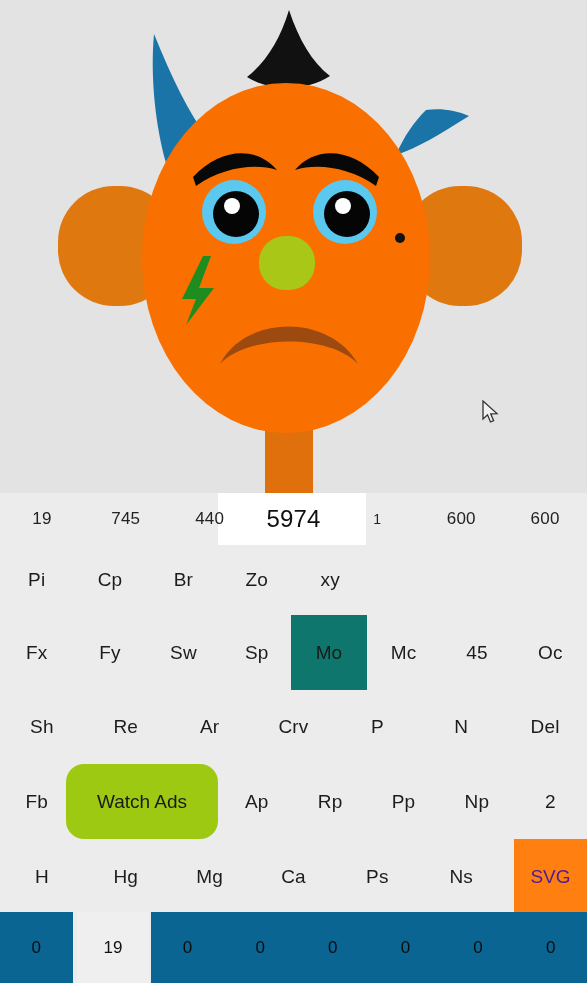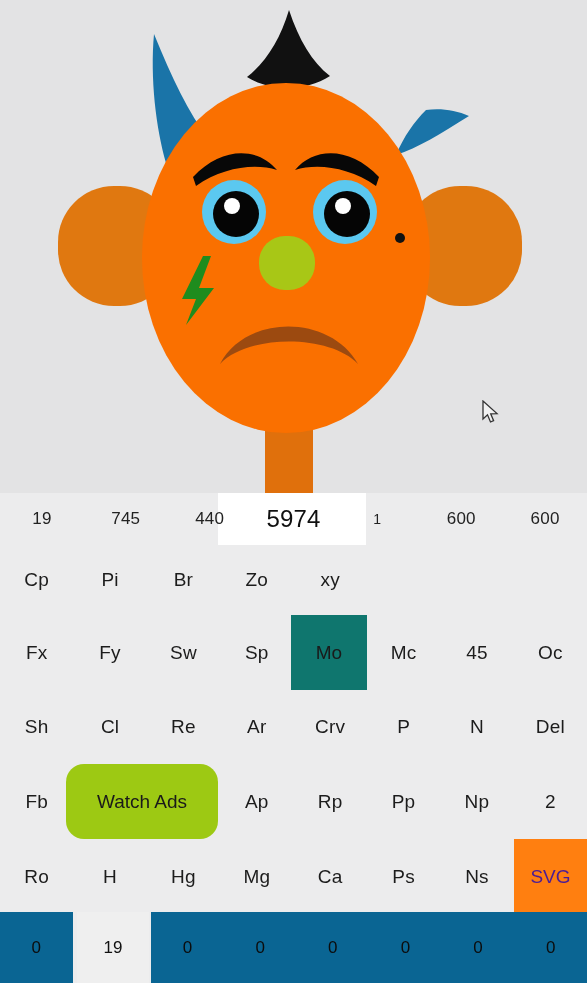--- a/index.html
+++ b/index.html
@@ -215,22 +215,22 @@
       <div class="kcell">19</div>
       <div class="kcell">745</div>
       <div class="kcell">440</div>
       <div class="kcell big">5974</div>
       <div class="kcell small">1</div>
       <div class="kcell">600</div>
       <div class="kcell">600</div>
     </div>
 
     <div class="krow row-1">
+      <div class="kcell">Pi</div>
       <div class="kcell">Cp</div>
-      <div class="kcell">Pi</div>
       <div class="kcell">Br</div>
       <div class="kcell">Zo</div>
       <div class="kcell">xy</div>
       <div class="kcell"></div>
       <div class="kcell"></div>
       <div class="kcell"></div>
     </div>
 
     <div class="krow row-mo">
       <div class="kcell">Fx</div>
@@ -239,21 +239,20 @@
       <div class="kcell">Sp</div>
       <div class="kcell mo-cell"></div>
       <div class="kcell">Mc</div>
       <div class="kcell">45</div>
       <div class="kcell">Oc</div>
       <div class="keyhl mo">Mo</div>
     </div>
 
     <div class="krow row-plain">
       <div class="kcell">Sh</div>
-      <div class="kcell">Cl</div>
       <div class="kcell">Re</div>
       <div class="kcell">Ar</div>
       <div class="kcell">Crv</div>
       <div class="kcell">P</div>
       <div class="kcell">N</div>
       <div class="kcell">Del</div>
     </div>
 
     <div class="krow row-ads">
       <div class="kcell">Fb</div>
@@ -261,21 +260,20 @@
       <div class="kcell ads-cell2"></div>
       <div class="kcell">Ap</div>
       <div class="kcell">Rp</div>
       <div class="kcell">Pp</div>
       <div class="kcell">Np</div>
       <div class="kcell">2</div>
       <div class="keyhl ads">Watch Ads</div>
     </div>
 
     <div class="krow row-svg">
-      <div class="kcell">Ro</div>
       <div class="kcell">H</div>
       <div class="kcell">Hg</div>
       <div class="kcell">Mg</div>
       <div class="kcell">Ca</div>
       <div class="kcell">Ps</div>
       <div class="kcell">Ns</div>
       <div class="kcell svg-cell"></div>
       <div class="keyhl svg">SVG</div>
     </div>
   </div>

